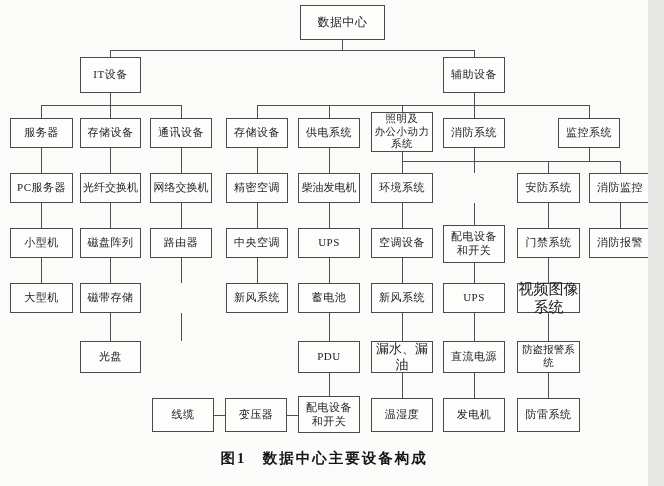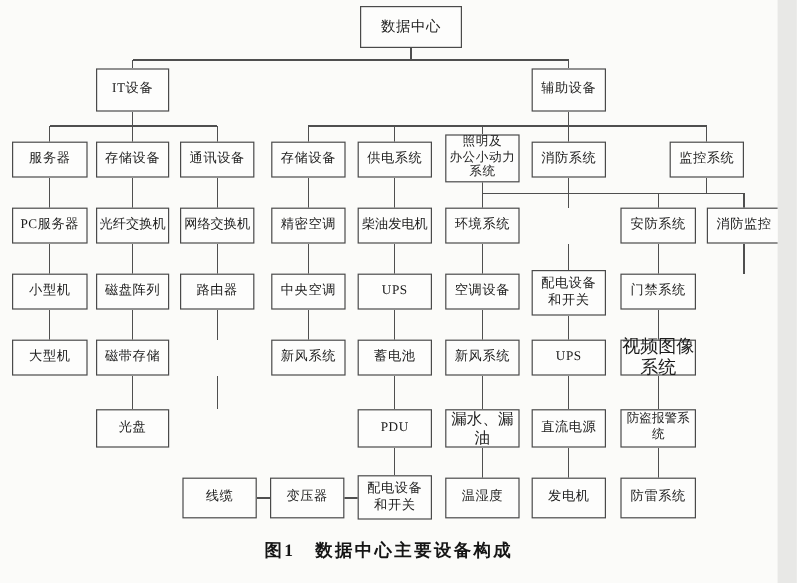--- a/index.html
+++ b/index.html
@@ -148,20 +148,21 @@
 
   <div class="node" style="left:10px;top:228px;width:63px;height:30px">小型机</div>
   <div class="node" style="left:80px;top:228px;width:61px;height:30px">磁盘阵列</div>
   <div class="node" style="left:150px;top:228px;width:62px;height:30px">路由器</div>
   <div class="node" style="left:226px;top:228px;width:62px;height:30px">中央空调</div>
   <div class="node" style="left:298px;top:228px;width:62px;height:30px">UPS</div>
   <div class="node" style="left:371px;top:228px;width:62px;height:30px">空调设备</div>
   <div class="node" style="left:443px;top:225px;width:62px;height:38px;line-height:1.25">配电设备
 和开关</div>
   <div class="node" style="left:517px;top:228px;width:63px;height:30px">门禁系统</div>
+  <div class="node" style="left:589px;top:228px;width:62px;height:30px">消防报警</div>
 
   <div class="node" style="left:10px;top:283px;width:63px;height:30px">大型机</div>
   <div class="node" style="left:80px;top:283px;width:61px;height:30px">磁带存储</div>
   <div class="node" style="left:226px;top:283px;width:62px;height:30px">新风系统</div>
   <div class="node" style="left:298px;top:283px;width:62px;height:30px">蓄电池</div>
   <div class="node" style="left:371px;top:283px;width:62px;height:30px">新风系统</div>
   <div class="node" style="left:443px;top:283px;width:62px;height:30px">UPS</div>
   <div class="node" style="left:517px;top:283px;width:63px;height:30px;letter-spacing:0;font-size:15px">视频图像系统</div>
 
   <div class="node" style="left:80px;top:341px;width:61px;height:32px">光盘</div>

